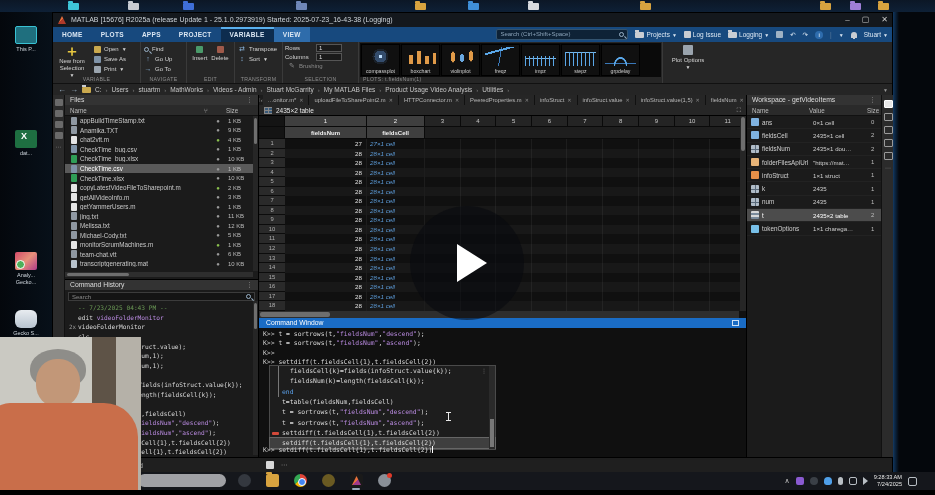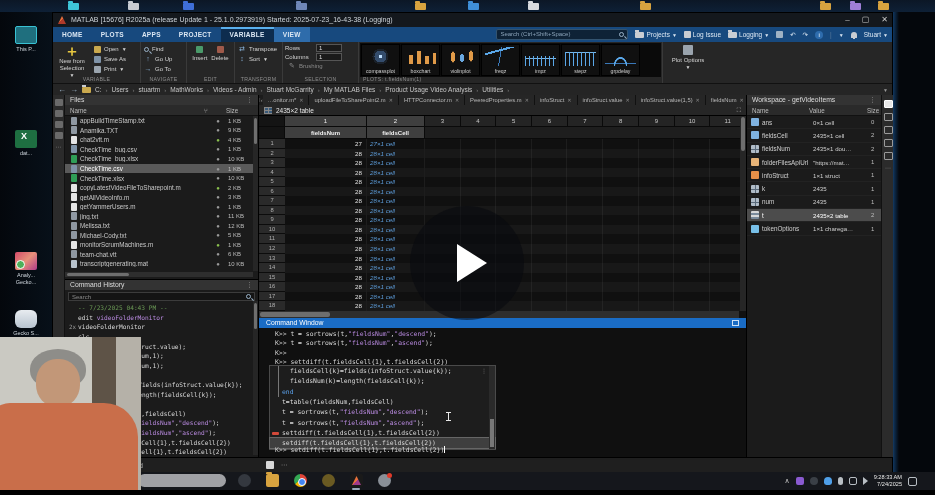--- a/index.html
+++ b/index.html
@@ -139,21 +139,21 @@
 .trow .c1{width:82px;text-align:right;color:#e0e0e0;padding-right:4px;line-height:9.55px;border-right:1px solid #1d1d1d;}
 .trow .c2{width:58px;color:#5d9ddb;font-style:italic;padding-left:3px;line-height:9.55px;border-right:1px solid #1d1d1d;}
 #tbl-h{left:0;top:216px;width:480px;height:7px;background:#2e2e2e;}
 #tbl-h .thumb{position:absolute;left:1px;top:1px;width:70px;height:5px;background:#6e6e6e;border-radius:2px;}
 #tbl-v{left:481px;top:21px;width:6px;height:195px;background:#262626;}
 #tbl-v .thumb{position:absolute;left:1px;top:1px;width:4px;height:34px;background:#6e6e6e;border-radius:2px;}
 
 #cmdwin{left:0;top:223px;width:100%;height:139px;background:#101010;}
 #cmdhead{height:10px;background:#1a6cc5;color:#fff;font-size:6.8px;line-height:10px;padding:0 7px;display:flex;justify-content:space-between;}
 #cmdhead .hic{width:7px;height:6px;margin-top:2px;border:1px solid #cfe2f5;}
-.cw-line{height:9.3px;line-height:9.3px;font-family:"DejaVu Sans Mono",monospace;font-size:6.4px;padding-left:16px;white-space:nowrap;}
+.cw-line{height:9.3px;line-height:9.3px;font-family:"DejaVu Sans Mono",monospace;font-size:6.4px;padding-left:4px;white-space:nowrap;}
 #cmdpopup{position:absolute;left:10px;top:47px;width:227px;height:85px;background:#1d1d1d;border:1px solid #4a4a4a;}
 .pp-line{height:10.3px;display:flex;align-items:center;font-family:"DejaVu Sans Mono",monospace;font-size:6.4px;white-space:nowrap;}
 .pp-gut{width:12px;flex:none;position:relative;height:100%;}
 .pp-line.loop .pp-gut::after{content:"";position:absolute;left:8px;top:0;bottom:0;width:1px;background:#777;}
 .pp-line.err .pp-gut::before{content:"";position:absolute;left:2px;top:4px;width:7px;height:3px;background:#d2493a;border-radius:1px;}
 .pp-line.ind .pp-code{padding-left:8px;}
 .pp-line.sel{background:#3f3f3f;outline:1px solid #666;}
 #pp-v{position:absolute;right:0;top:0;bottom:0;width:6px;background:#2a2a2a;}
 #pp-v .thumb{position:absolute;left:1px;bottom:2px;width:4px;height:28px;background:#777;}
 #pp-dots{position:absolute;right:8px;top:1px;color:#888;font-size:6px;}

